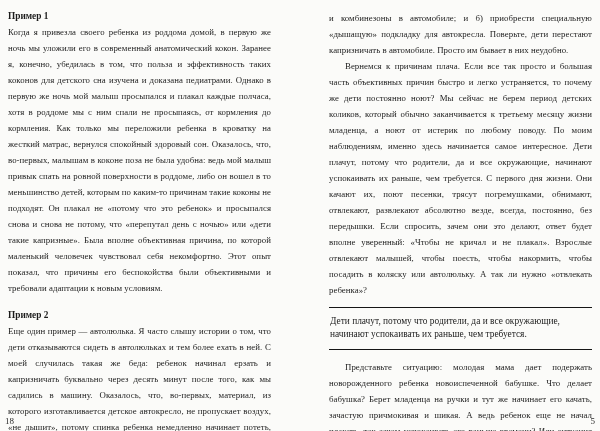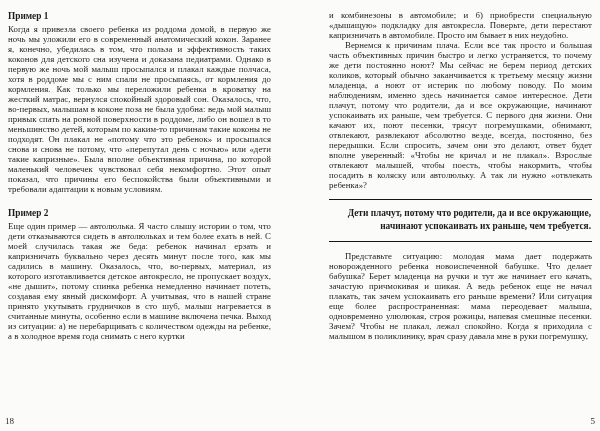--- a/index.html
+++ b/index.html
@@ -20,43 +20,43 @@
   }
   .page {
     position: relative;
     flex: 1 1 0;
     min-width: 0;
   }
   .page-left  { margin-right: 29px; }
   .page-right { margin-left: 29px; }
   .para {
     font-size: 8.8px;
-    line-height: 10px;
+    line-height: 16px;
     text-align: justify;
     letter-spacing: 0.05px;
   }
   .para.indent { text-indent: 16px; }
   .example-heading {
     font-size: 9.3px;
     font-weight: bold;
     line-height: 12px;
     margin-bottom: 2px;
   }
   .example-heading.spaced { margin-top: 13px; }
   .quote-block {
     border-top: 1.5px solid #161616;
     border-bottom: 1.5px solid #161616;
     margin: 9px 0 9px 0;
     padding: 7px 1px 8px 1px;
   }
   .quote-text {
     font-size: 9.4px;
-    font-weight: bold;
+    font-weight: normal;
     line-height: 13.2px;
-    text-align: right;
+    text-align: left;
   }
   .page-number {
     position: absolute;
     bottom: 5px;
     font-size: 9px;
     line-height: 10px;
     color: #2a2a2a;
   }
   .page-number-left  { left: -3px; }
   .page-number-right { right: -3px; }

